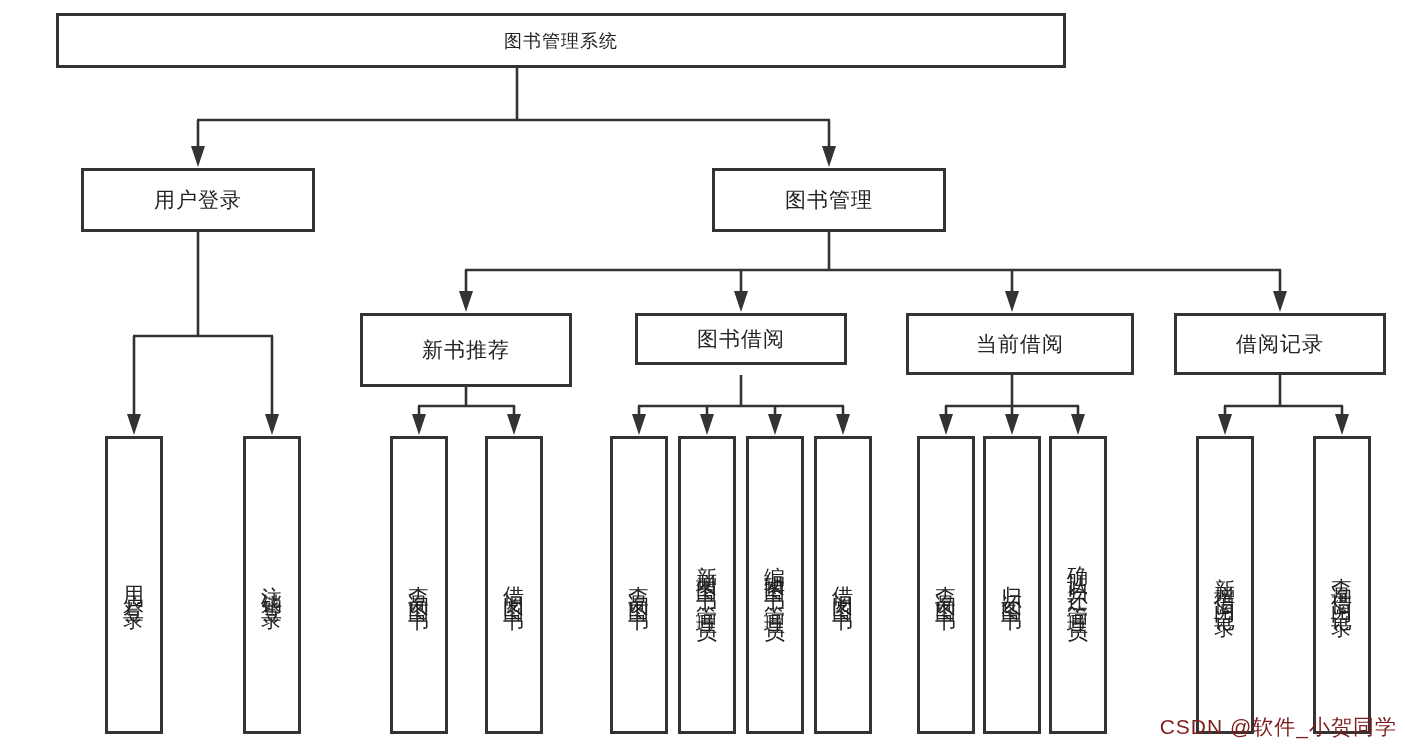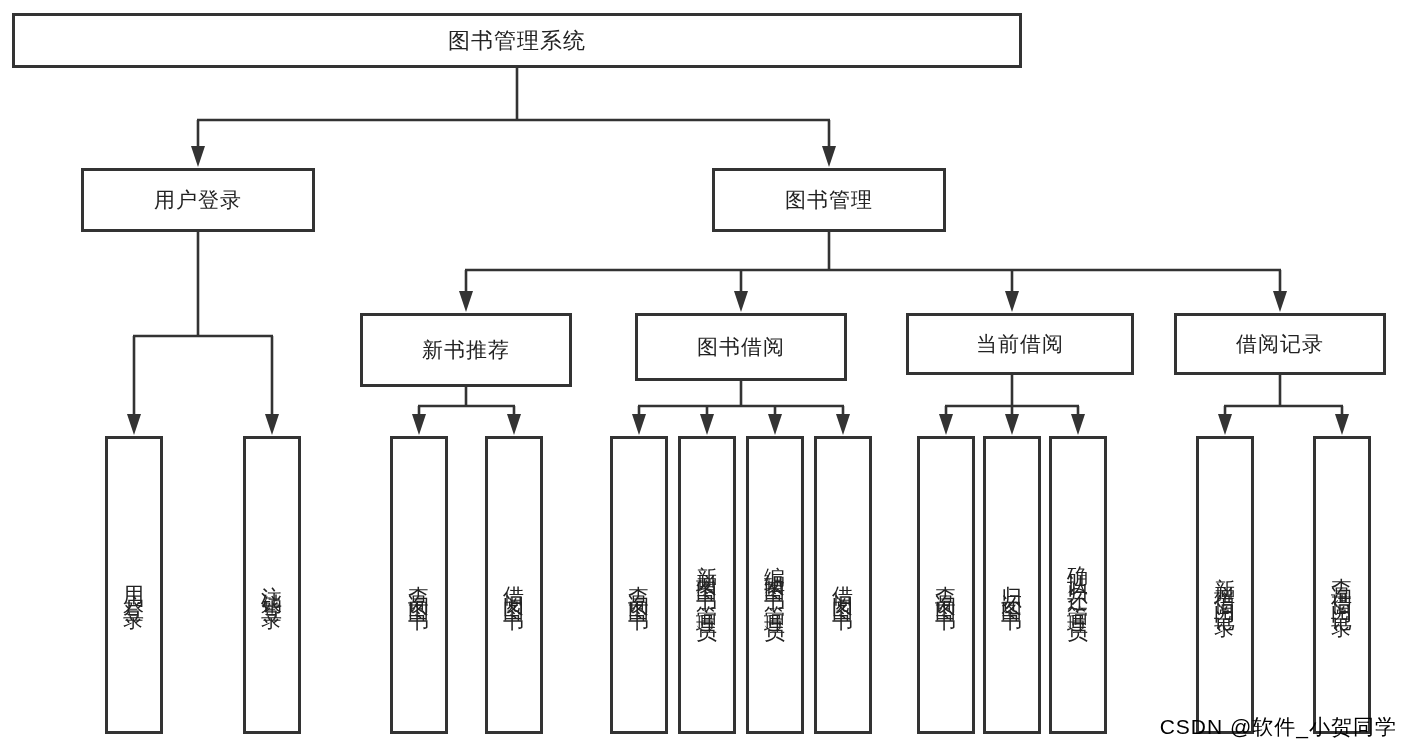--- a/index.html
+++ b/index.html
@@ -40,35 +40,36 @@
     align-items: center;
     justify-content: center;
     text-align: center;
   }
   .box.h {
     font-size: 21px;
     letter-spacing: 1px;
     white-space: nowrap;
   }
   .box.root {
-    font-size: 22px;
+    font-size: 18px;
+    margin-left: 44px;
   }
   .box.v {
     writing-mode: vertical-rl;
     text-orientation: mixed;
     font-size: 21px;
     letter-spacing: 8px;
     line-height: 1;
   }
   .watermark {
     position: absolute;
     right: 8px;
     bottom: 6px;
     font-size: 21px;
-    color: #000000;
+    color: #7f1d1d;
     letter-spacing: 1px;
     white-space: nowrap;
     text-align: right;
   }
 </style>
 </head>
 <body>
 
 <div class="canvas">
 
@@ -147,21 +148,21 @@
       <polygon points="1335,414 1349,414 1342,435"></polygon>
     </g>
   </svg>
 
   <div class="box h root" style="left:12px; top:13px; width:1010px; height:55px;">图书管理系统</div>
 
   <div class="box h" style="left:81px; top:168px; width:234px; height:64px;">用户登录</div>
   <div class="box h" style="left:712px; top:168px; width:234px; height:64px;">图书管理</div>
 
   <div class="box h" style="left:360px; top:313px; width:212px; height:74px;">新书推荐</div>
-  <div class="box h" style="left:635px; top:313px; width:212px; height:68px;">图书借阅</div>
+  <div class="box h" style="left:635px; top:313px; width:212px; height:52px;">图书借阅</div>
   <div class="box h" style="left:906px; top:313px; width:228px; height:62px;">当前借阅</div>
   <div class="box h" style="left:1174px; top:313px; width:212px; height:62px;">借阅记录</div>
 
   <div class="box v" style="left:105px; top:436px; width:58px; height:298px;">用户登录</div>
   <div class="box v" style="left:243px; top:436px; width:58px; height:298px;">注销登录</div>
 
   <div class="box v" style="left:390px; top:436px; width:58px; height:298px;">查询图书</div>
   <div class="box v" style="left:485px; top:436px; width:58px; height:298px;">借阅图书</div>
 
   <div class="box v" style="left:610px; top:436px; width:58px; height:298px;">查询图书</div>

